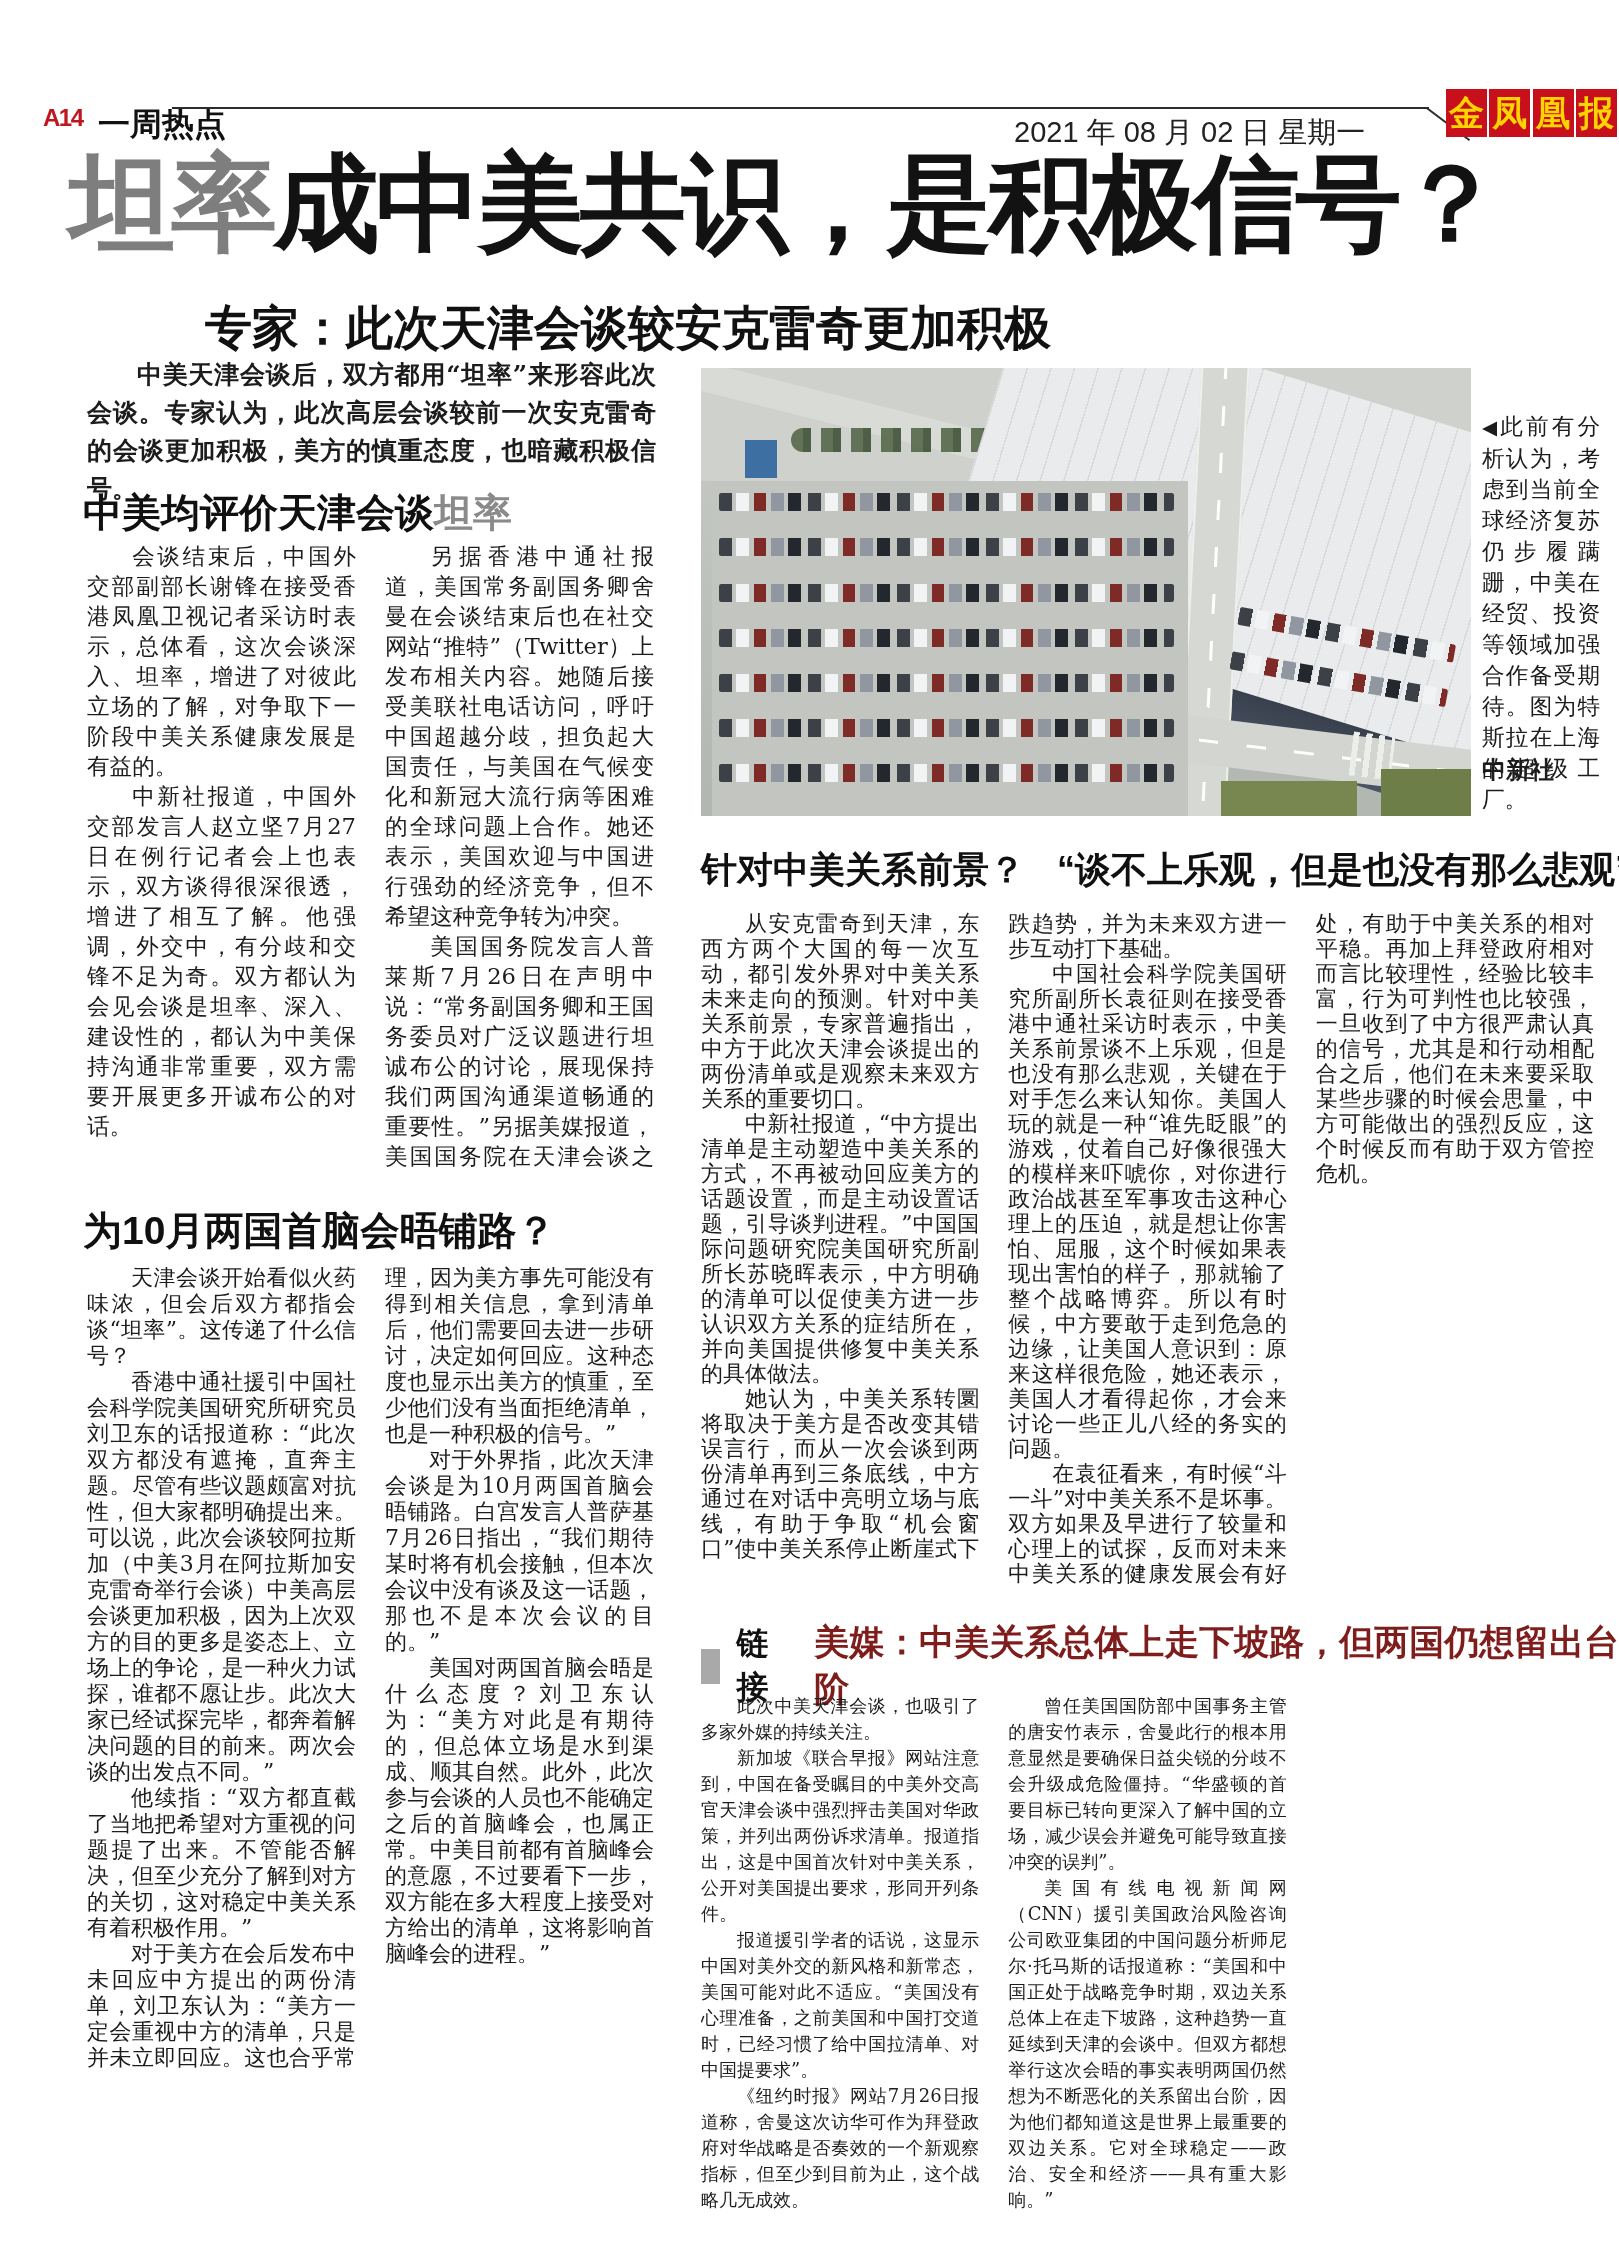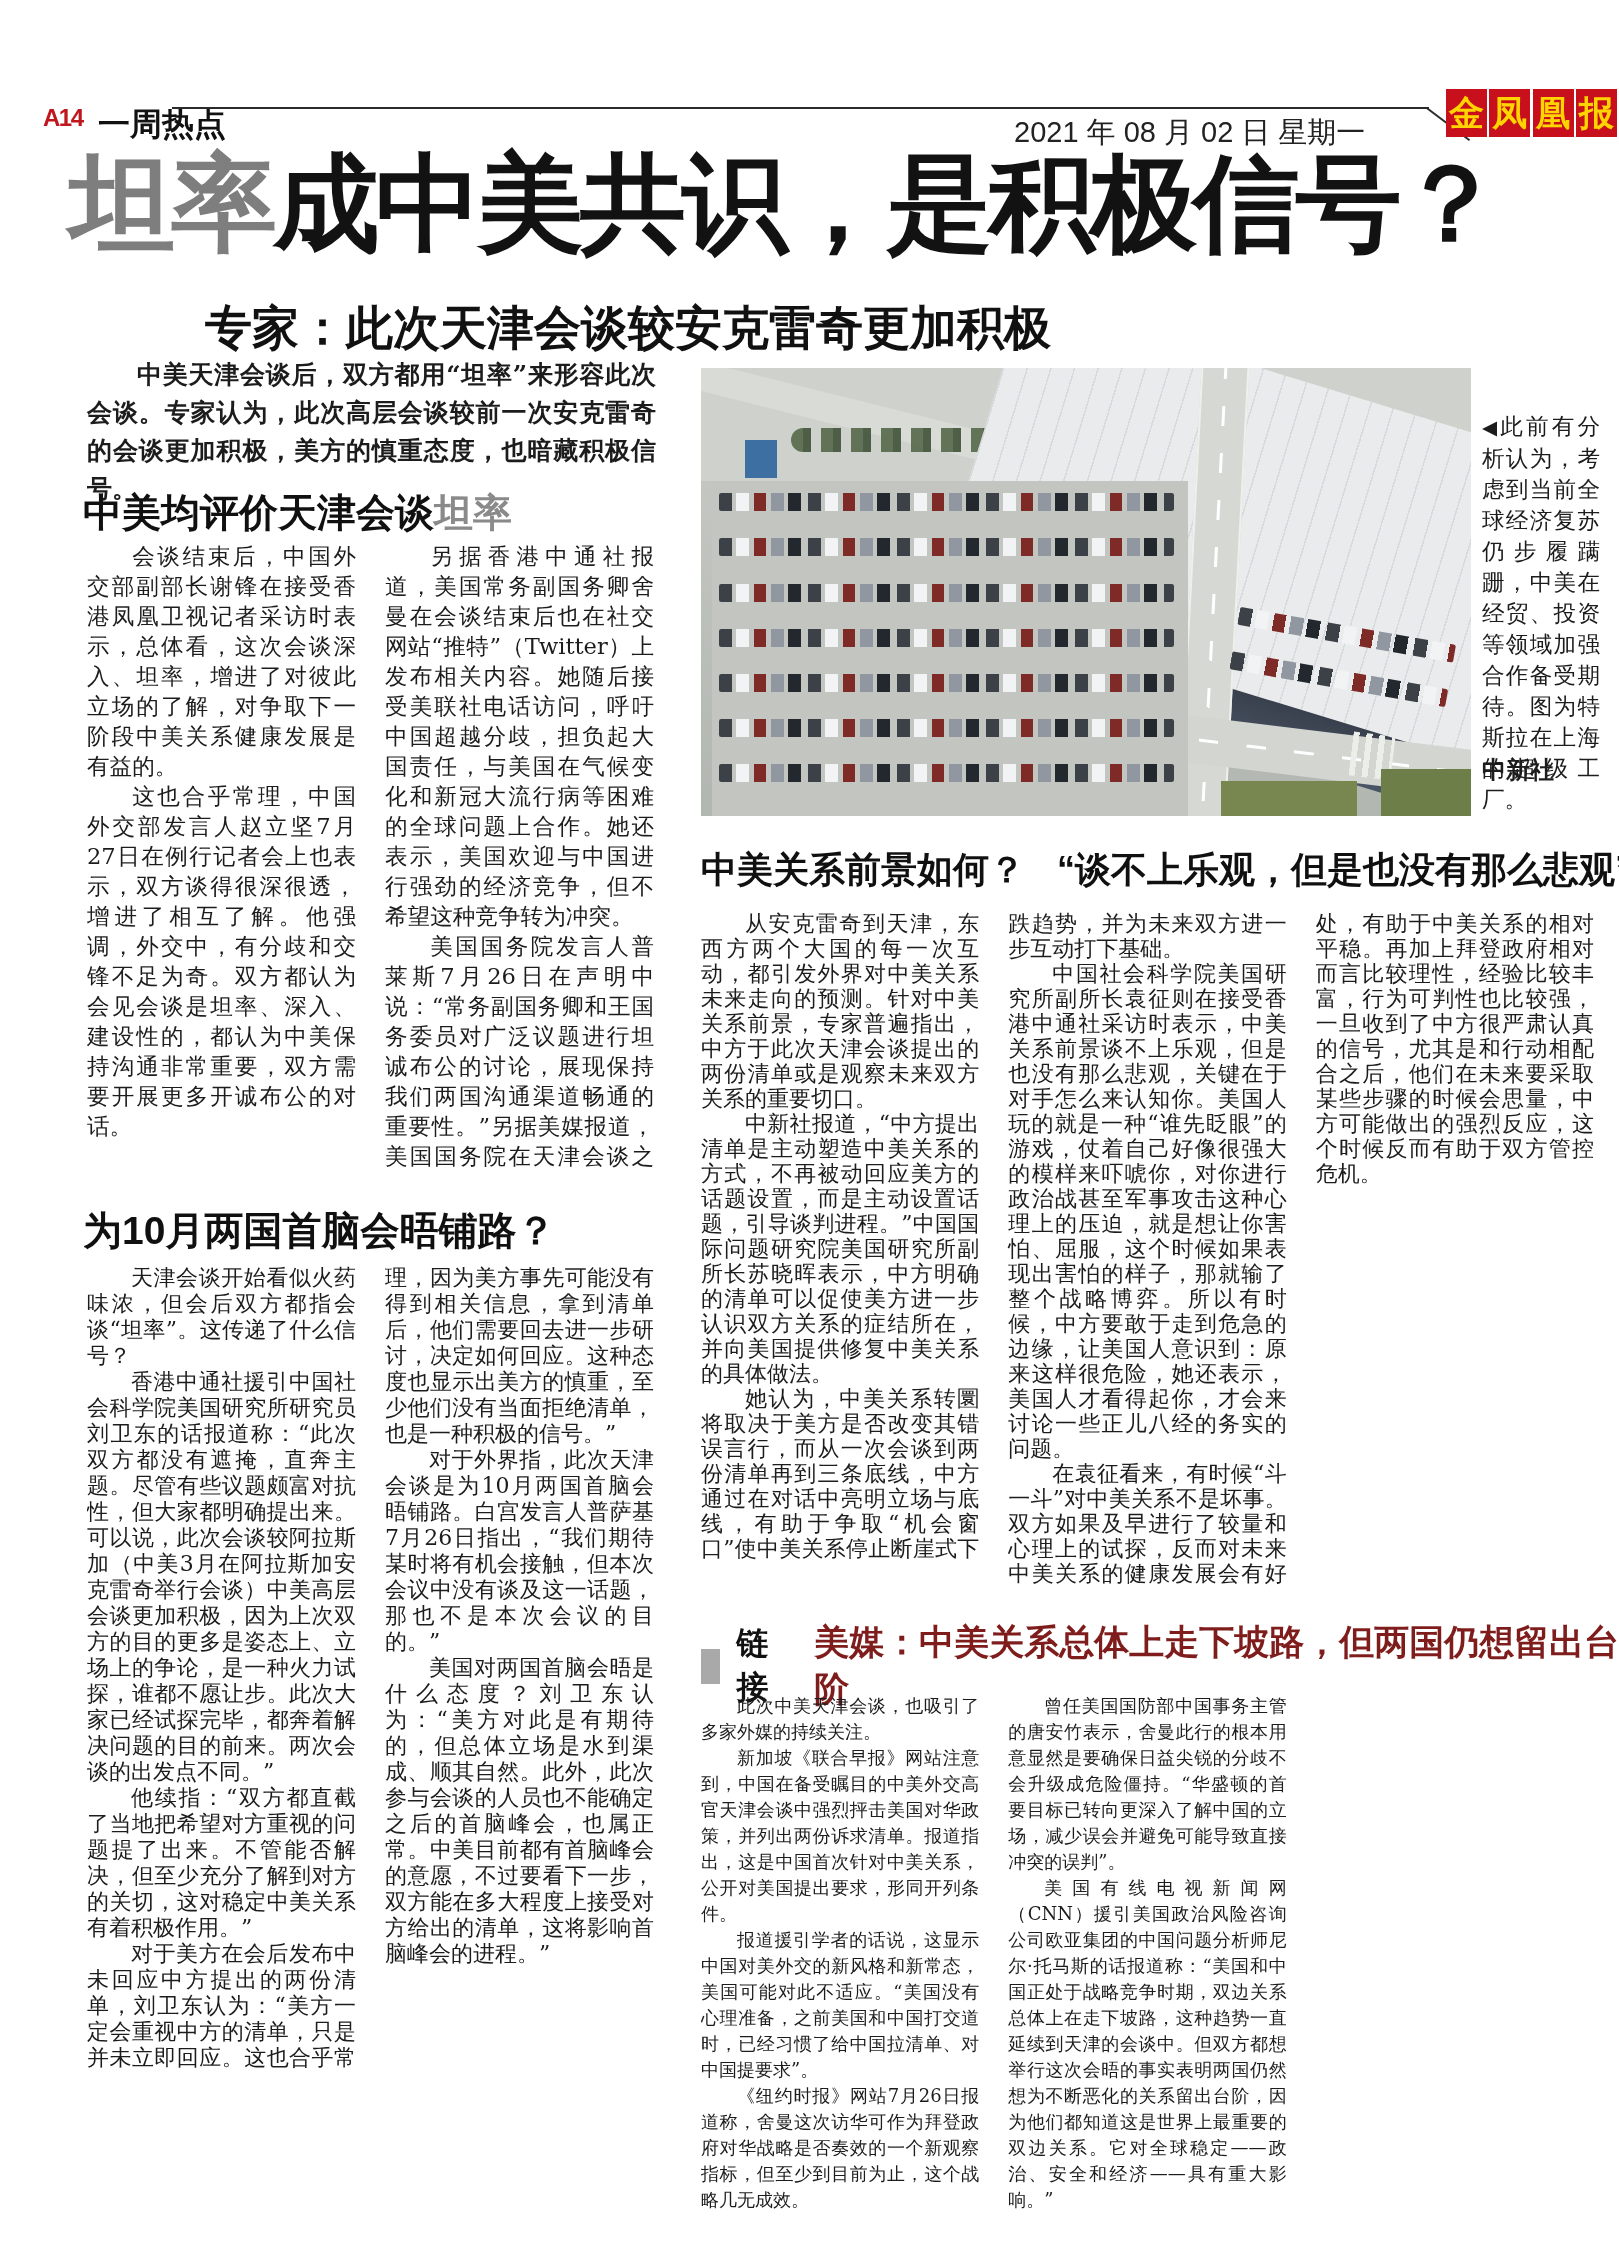--- a/index.html
+++ b/index.html
@@ -133,21 +133,21 @@
 
 <div class="abs lead">
   <p>中美天津会谈后，双方都用“坦率”来形容此次会谈。专家认为，此次高层会谈较前一次安克雷奇的会谈更加积极，美方的慎重态度，也暗藏积极信号。</p>
 </div>
 
 <div class="abs h-art h1pos">
   <span>中美均评价天津会谈</span><span class="hl">坦率</span>
 </div>
 <div class="abs cols art1cols">
     <p>会谈结束后，中国外交部副部长谢锋在接受香港凤凰卫视记者采访时表示，总体看，这次会谈深入、坦率，增进了对彼此立场的了解，对争取下一阶段中美关系健康发展是有益的。</p>
-    <p>这也合乎常理，中国外交部发言人赵立坚7月27日在例行记者会上也表示，双方谈得很深很透，增进了相互了解。他强调，外交中，有分歧和交锋不足为奇。双方都认为会见会谈是坦率、深入、建设性的，都认为中美保持沟通非常重要，双方需要开展更多开诚布公的对话。</p>
+    <p>中新社报道，中国外交部发言人赵立坚7月27日在例行记者会上也表示，双方谈得很深很透，增进了相互了解。他强调，外交中，有分歧和交锋不足为奇。双方都认为会见会谈是坦率、深入、建设性的，都认为中美保持沟通非常重要，双方需要开展更多开诚布公的对话。</p>
     <p>另据香港中通社报道，美国常务副国务卿舍曼在会谈结束后也在社交网站“推特”（Twitter）上发布相关内容。她随后接受美联社电话访问，呼吁中国超越分歧，担负起大国责任，与美国在气候变化和新冠大流行病等困难的全球问题上合作。她还表示，美国欢迎与中国进行强劲的经济竞争，但不希望这种竞争转为冲突。</p>
     <p>美国国务院发言人普莱斯7月26日在声明中说：“常务副国务卿和王国务委员对广泛议题进行坦诚布公的讨论，展现保持我们两国沟通渠道畅通的重要性。”另据美媒报道，美国国务院在天津会谈之后举行背景简报会，一位资深官员形容，舍曼与王毅、谢锋两人的会谈“坦诚、直接，有时艰困”。</p>
   </div>
 
 <div class="abs h-art h2pos">为10月两国首脑会晤铺路？</div>
 <div class="abs cols art2cols">
     <p>天津会谈开始看似火药味浓，但会后双方都指会谈“坦率”。这传递了什么信号？</p>
     <p>香港中通社援引中国社会科学院美国研究所研究员刘卫东的话报道称：“此次双方都没有遮掩，直奔主题。尽管有些议题颇富对抗性，但大家都明确提出来。可以说，此次会谈较阿拉斯加（中美3月在阿拉斯加安克雷奇举行会谈）中美高层会谈更加积极，因为上次双方的目的更多是姿态上、立场上的争论，是一种火力试探，谁都不愿让步。此次大家已经试探完毕，都奔着解决问题的目的前来。两次会谈的出发点不同。”</p>
     <p>他续指：“双方都直截了当地把希望对方重视的问题提了出来。不管能否解决，但至少充分了解到对方的关切，这对稳定中美关系有着积极作用。”</p>
     <p>对于美方在会后发布中未回应中方提出的两份清单，刘卫东认为：“美方一定会重视中方的清单，只是并未立即回应。这也合乎常理，因为美方事先可能没有得到相关信息，拿到清单后，他们需要回去进一步研讨，决定如何回应。这种态度也显示出美方的慎重，至少他们没有当面拒绝清单，也是一种积极的信号。”</p>
@@ -185,21 +185,21 @@
   <div class="ph ph-grass1"></div>
   <div class="ph ph-grass2"></div>
 </div>
 
 <div class="abs caption">
   <span class="marker">◀</span><span>此前有分析认为，考虑到当前全球经济复苏仍步履蹒跚，中美在经贸、投资等领域加强合作备受期待。图为特斯拉在上海的超级工厂。</span>
 </div>
 <div class="abs credit">中新社</div>
 
 <div class="abs h-art h3pos">
-  <span>中美关系前景如何？</span><span class="quote">“谈不上乐观，但是也没有那么悲观”</span>
+  <span>针对中美关系前景？</span><span class="quote">“谈不上乐观，但是也没有那么悲观”</span>
 </div>
 <div class="abs cols art3cols">
     <p>从安克雷奇到天津，东西方两个大国的每一次互动，都引发外界对中美关系未来走向的预测。针对中美关系前景，专家普遍指出，中方于此次天津会谈提出的两份清单或是观察未来双方关系的重要切口。</p>
     <p>中新社报道，“中方提出清单是主动塑造中美关系的方式，不再被动回应美方的话题设置，而是主动设置话题，引导谈判进程。”中国国际问题研究院美国研究所副所长苏晓晖表示，中方明确的清单可以促使美方进一步认识双方关系的症结所在，并向美国提供修复中美关系的具体做法。</p>
     <p>她认为，中美关系转圜将取决于美方是否改变其错误言行，而从一次会谈到两份清单再到三条底线，中方通过在对话中亮明立场与底线，有助于争取“机会窗口”使中美关系停止断崖式下跌趋势，并为未来双方进一步互动打下基础。</p>
     <p>中国社会科学院美国研究所副所长袁征则在接受香港中通社采访时表示，中美关系前景谈不上乐观，但是也没有那么悲观，关键在于对手怎么来认知你。美国人玩的就是一种“谁先眨眼”的游戏，仗着自己好像很强大的模样来吓唬你，对你进行政治战甚至军事攻击这种心理上的压迫，就是想让你害怕、屈服，这个时候如果表现出害怕的样子，那就输了整个战略博弈。所以有时候，中方要敢于走到危急的边缘，让美国人意识到：原来这样很危险，她还表示，美国人才看得起你，才会来讨论一些正儿八经的务实的问题。</p>
     <p>在袁征看来，有时候“斗一斗”对中美关系不是坏事。双方如果及早进行了较量和心理上的试探，反而对未来中美关系的健康发展会有好处，有助于中美关系的相对平稳。再加上拜登政府相对而言比较理性，经验比较丰富，行为可判性也比较强，一旦收到了中方很严肃认真的信号，尤其是和行动相配合之后，他们在未来要采取某些步骤的时候会思量，中方可能做出的强烈反应，这个时候反而有助于双方管控危机。</p>
   </div>
 
 <div class="abs linkbar">

